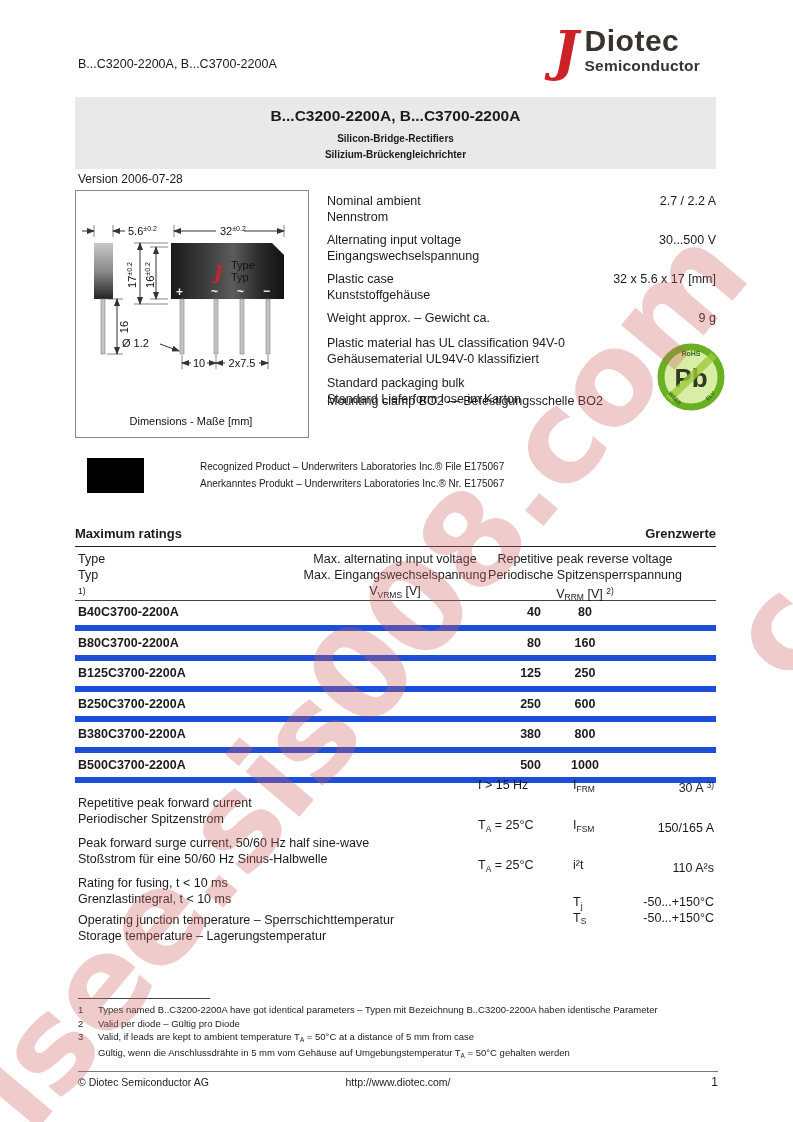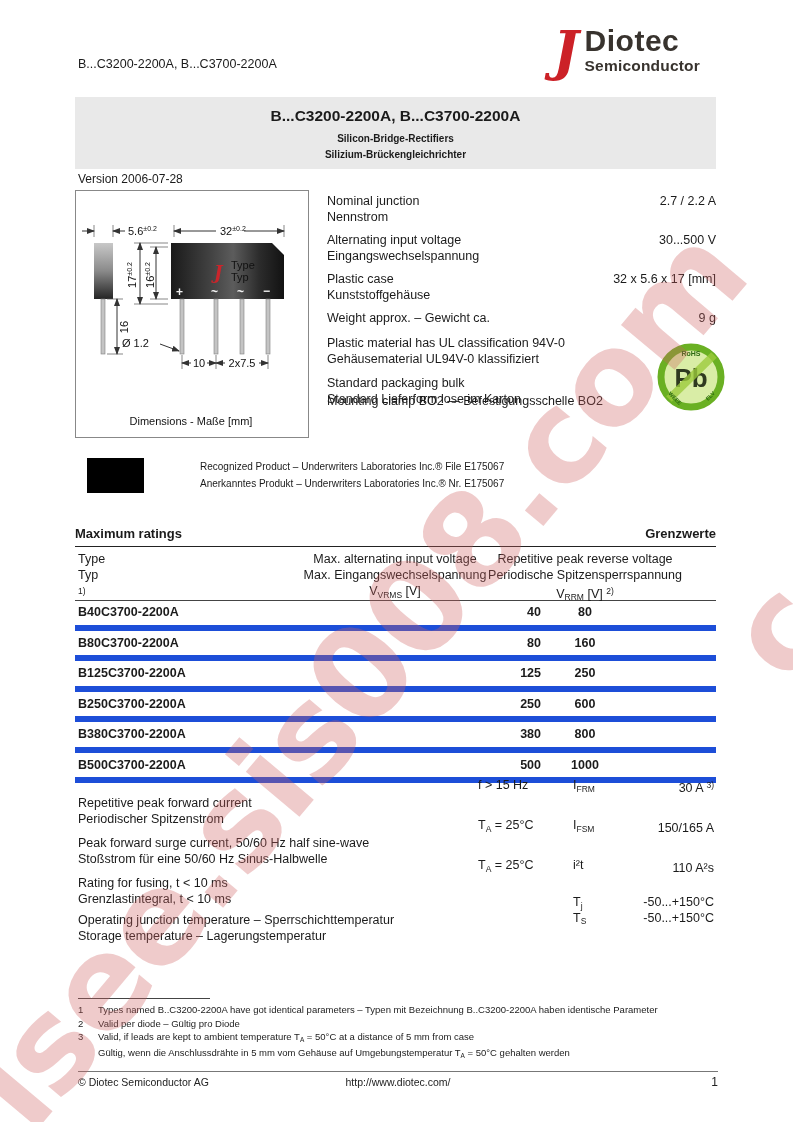--- a/index.html
+++ b/index.html
@@ -187,21 +187,21 @@
       <text class="dimtxt" x="123" y="176" text-anchor="middle">10</text>
       <line x1="140" y1="172" x2="149" y2="172" class="dimline" marker-start="url(#aL)"></line>
       <line x1="183" y1="172" x2="192" y2="172" class="dimline" marker-end="url(#aR)"></line>
       <text class="dimtxt" x="166" y="176" text-anchor="middle">2x7.5</text>
 
       <text class="dimtxt" x="115" y="234" text-anchor="middle" font-size="11.5">Dimensions - Maße [mm]</text>
     </svg>
   </div>
 
   <div class="spec-row" style="top:194px">
-    <div>Nominal junction</div>
+    <div>Nominal ambient</div>
     <div>Nennstrom</div>
     <div class="val">2.7 / 2.2 A</div>
   </div>
   <div class="spec-row" style="top:233px">
     <div>Alternating input voltage</div>
     <div>Eingangswechselspannung</div>
     <div class="val">30...500 V</div>
   </div>
   <div class="spec-row" style="top:272px">
     <div>Plastic case</div>

